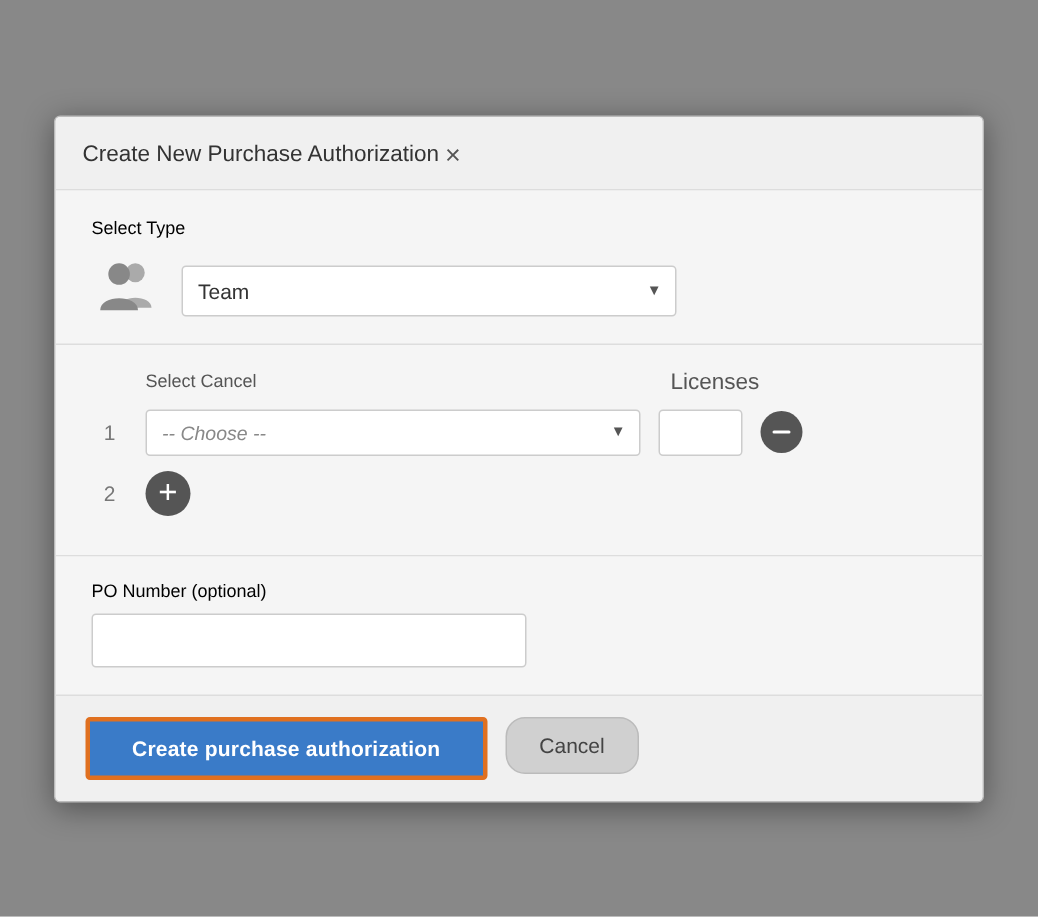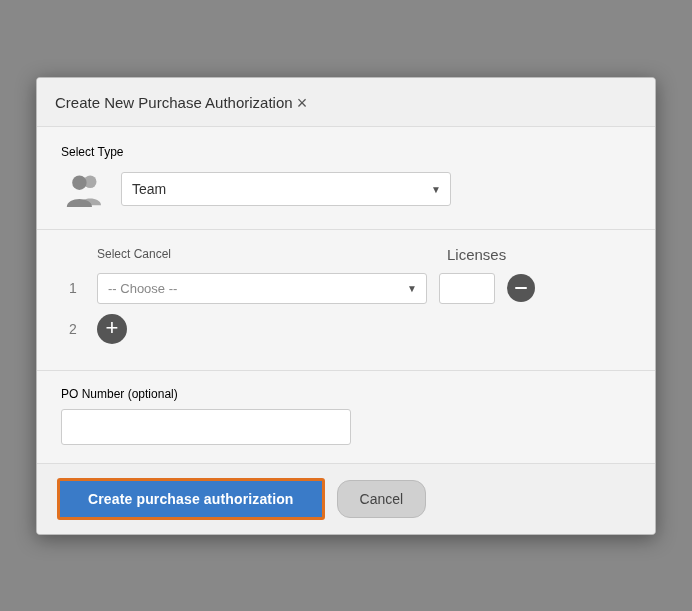--- a/index.html
+++ b/index.html
@@ -47,21 +47,21 @@
       background: #f5f5f5;
     }
     .field-label {
       font-size: 12px;
       color: #000000;
       margin-bottom: 8px;
       display: block;
     }
     .type-row {
       display: flex;
-      align-items: center;
+      align-items: flex-end;
       gap: 16px;
     }
     .team-icon {
       width: 44px;
       height: 44px;
       display: flex;
       align-items: center;
       justify-content: center;
       flex-shrink: 0;
     }
@@ -143,20 +143,21 @@
       padding: 7px 12px 7px 10px;
       font-size: 13px;
       color: #888;
       background: #fff;
       border: 1px solid #ccc;
       border-radius: 3px;
       appearance: none;
       -webkit-appearance: none;
       cursor: pointer;
       outline: none;
+      font-style: italic;
     }
     .licenses-input {
       width: 56px;
       padding: 7px 6px;
       font-size: 13px;
       border: 1px solid #ccc;
       border-radius: 3px;
       background: #fff;
       outline: none;
       text-align: center;
@@ -213,21 +214,21 @@
       background: #fff;
       outline: none;
       margin-top: 6px;
       display: block;
       height: 36px;
     }
     .dialog-footer {
       background: #f0f0f0;
       padding: 14px 20px;
       display: flex;
-      align-items: center;
+      align-items: flex-start;
       gap: 12px;
     }
     .create-btn {
       flex: 0 0 auto;
       padding: 10px 28px;
       background: #3a7bc8;
       color: #fff;
       border: 3px solid #e07020;
       border-radius: 3px;
       font-size: 14px;

